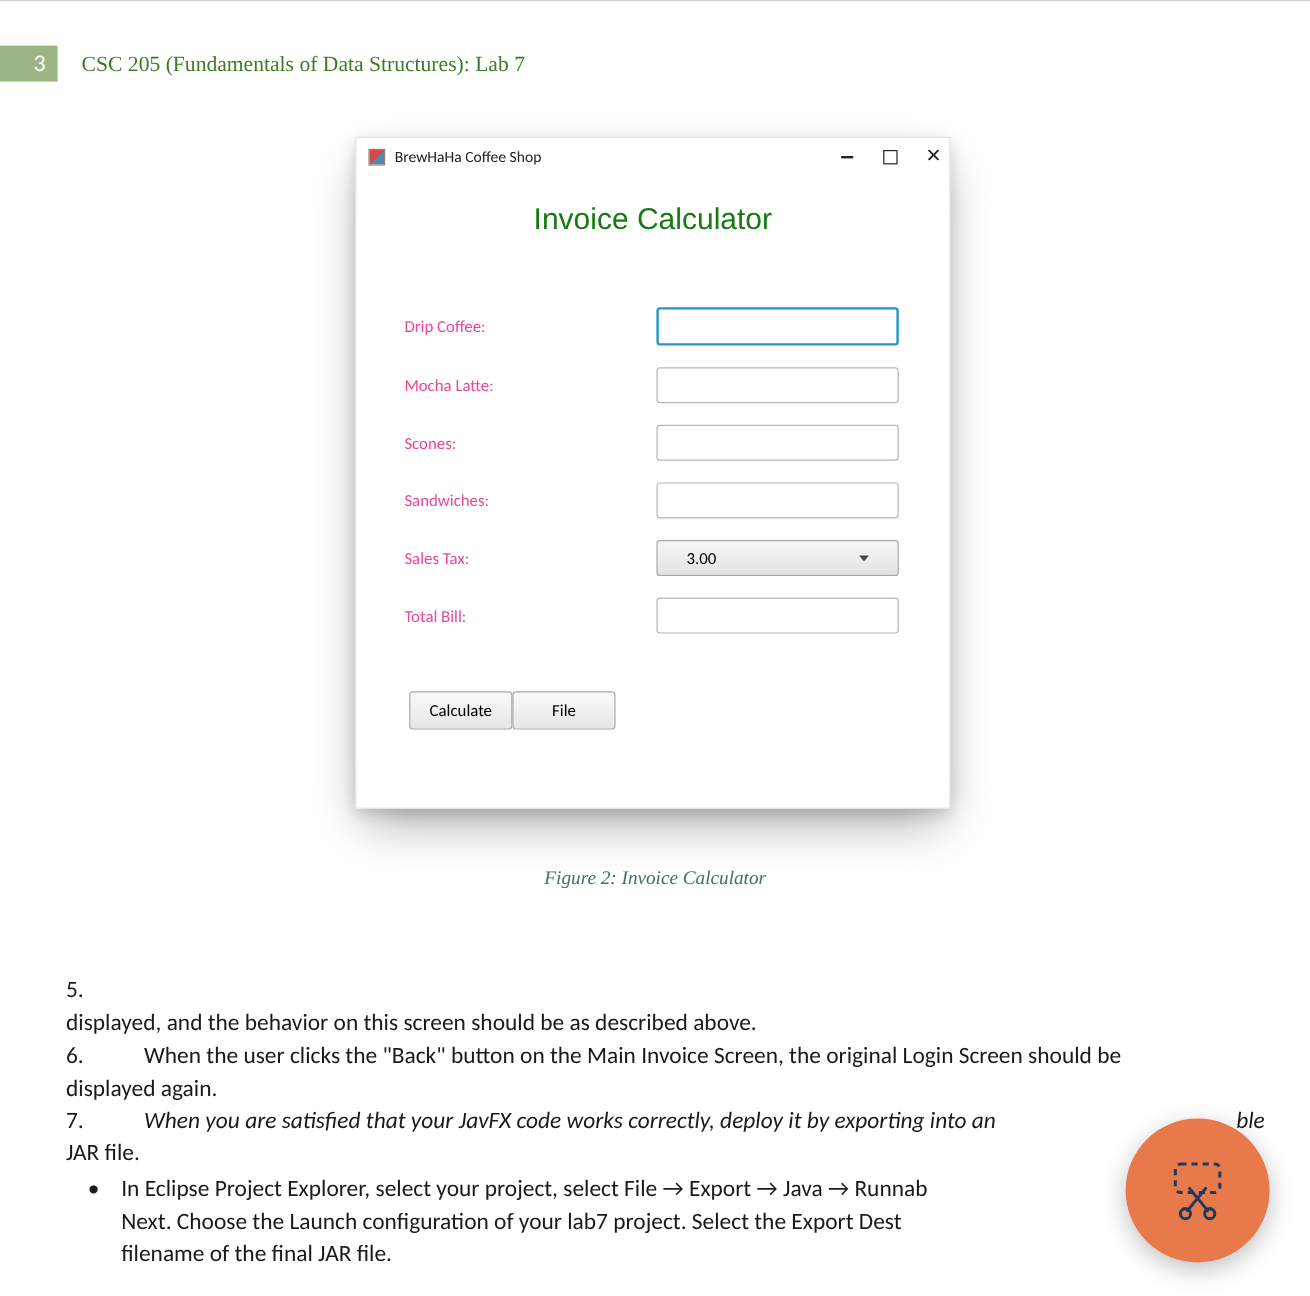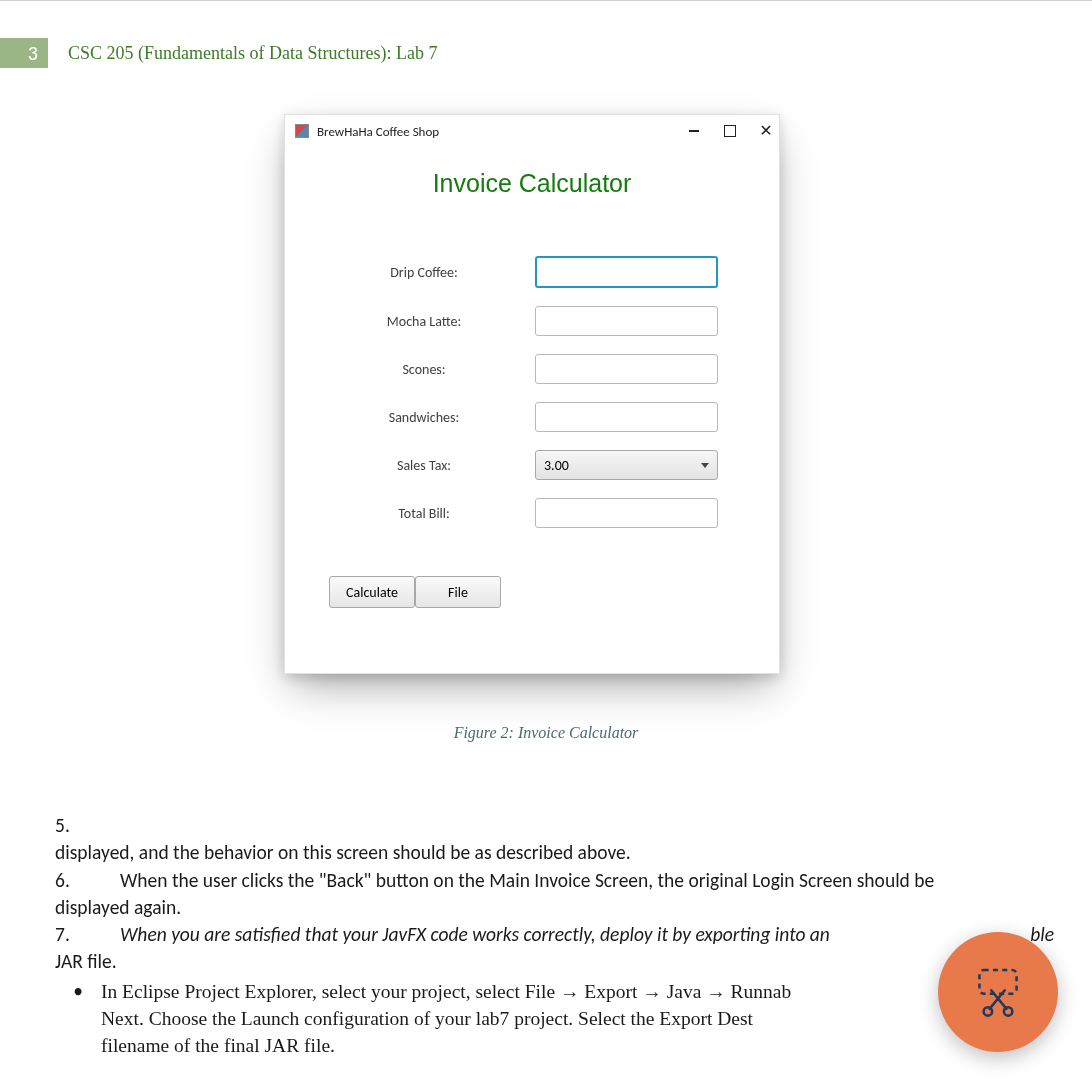--- a/index.html
+++ b/index.html
@@ -39,21 +39,21 @@
     color: #3f7a28;
     font-family: "Times New Roman", serif;
     font-size: 18px;
     margin-left: 20px;
   }
 
   
   .app-window {
     position: absolute;
     top: 114px;
-    left: 284px;
+    left: 296px;
     width: 496px;
     height: 560px;
     background: #fff;
     border: 1px solid #e2e2e2;
     box-shadow: 0 18px 40px -8px rgba(0,0,0,0.35), 0 4px 12px rgba(0,0,0,0.15);
   }
   .titlebar {
     height: 32px;
     display: flex;
     align-items: center;
@@ -87,32 +87,32 @@
     margin-top: 58px;
     padding: 0 40px 0 40px;
   }
   .form-row {
     display: flex;
     align-items: center;
     margin-bottom: 18px;
   }
   .form-row label {
     width: 210px;
-    text-align: center;
+    text-align: left;
     padding-right: 12px;
     font-size: 14px;
-    color: #404040;
+    color: #ec4899;
   }
   .text-input, .combo, .total-input {
-    width: 183px;
+    width: 202px;
     height: 30px;
     border: 1px solid #b8b8b8;
     border-radius: 3px;
     font-size: 14px;
-    padding: 0 8px;
+    padding: 0 24px;
     background: #fff;
   }
   .text-input.focused {
     border: 2px solid #2196c4;
     height: 32px;
   }
   .combo {
     background: linear-gradient(#f6f6f6, #e3e3e3);
     border: 1px solid #a8a8a8;
     display: flex;
@@ -164,21 +164,21 @@
     font-size: 19.5px;
     line-height: 1.4;
     color: #1a1a1a;
   }
   .num-item { display:flex; }
   .num { width: 65px; flex-shrink:0; }
   .para { text-align: justify; }
   .fig-ref { font-family: "Times New Roman", serif; }
   .bullet-item { display:flex; margin-top: 2px; }
   .bullet { width: 46px; text-align:center; flex-shrink:0; }
-  .bullet-text { text-align: justify; padding-right: 10px; font-family: Liberation Serif, serif; }
+  .bullet-text { text-align: justify; padding-right: 10px; }
 
   
   .fab {
     position: absolute;
     bottom: 28px;
     right: 34px;
     width: 120px;
     height: 120px;
     border-radius: 50%;
     background: #e8794a;

